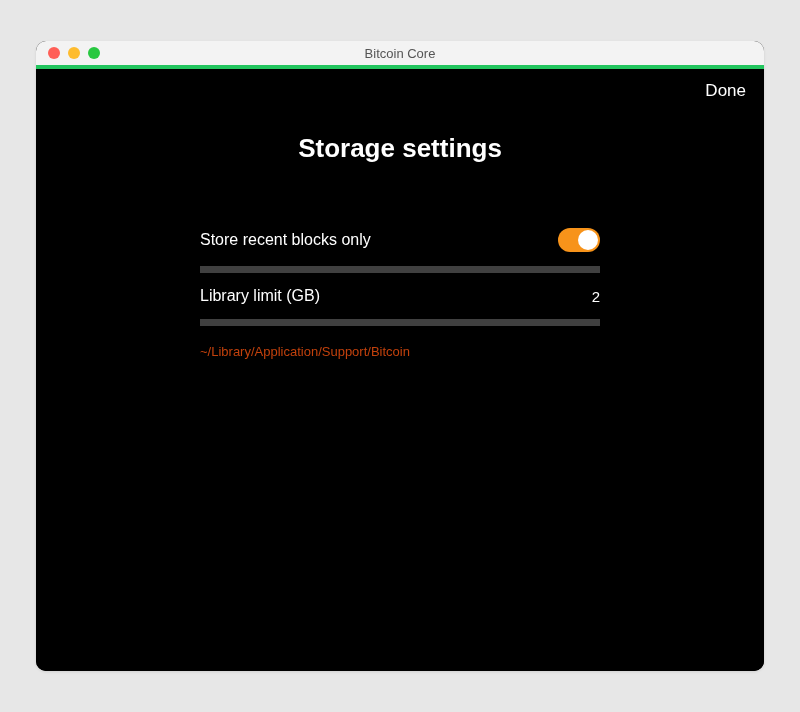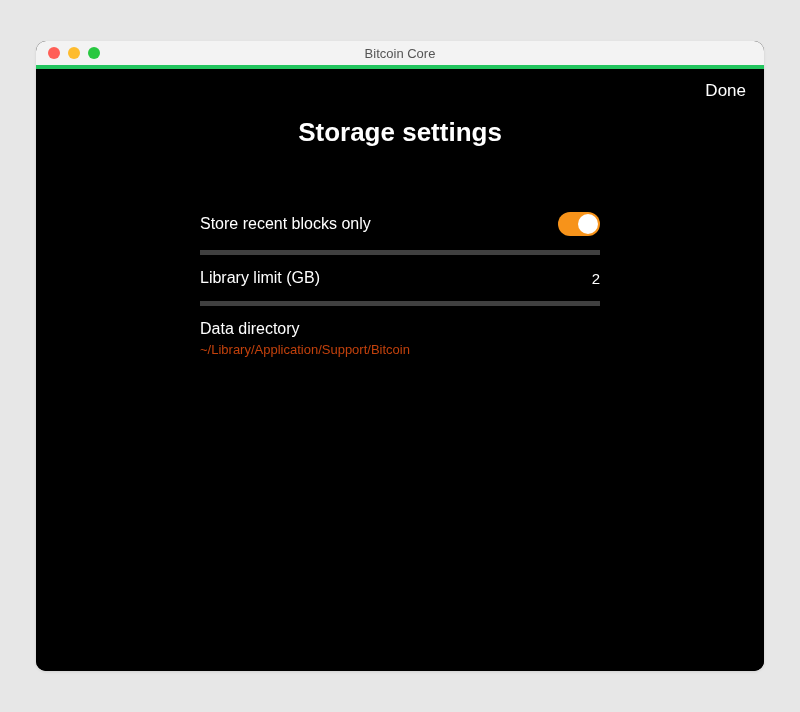--- a/index.html
+++ b/index.html
@@ -54,21 +54,21 @@
       text-align: center;
       font-size: 13px;
       color: #555;
       pointer-events: none;
     }
     .content {
       flex: 1;
       background: #000;
       color: #fff;
       position: relative;
-      padding: 0;
+      padding: 16px;
     }
     .done-button {
       position: absolute;
       top: 12px;
       right: 18px;
       font-size: 17px;
       color: #fff;
       cursor: pointer;
       background: none;
       border: none;
@@ -83,21 +83,21 @@
     }
     .settings-list {
       width: 400px;
       margin: 20px auto 0;
     }
     .setting-row {
       display: flex;
       justify-content: space-between;
       align-items: center;
       padding: 14px 0;
-      border-bottom: 5px solid #404040;
+      border-bottom: 7px solid #404040;
     }
     .setting-row:last-child {
       border-bottom: none;
     }
     .setting-label {
       font-size: 16px;
       color: #fff;
       font-weight: 400;
     }
     .setting-value {
@@ -158,20 +158,19 @@
         </div>
       </div>
 
       <div class="setting-row">
         <span class="setting-label">Library limit (GB)</span>
         <span class="setting-value">2</span>
       </div>
 
       <div class="setting-row">
         <div class="setting-col">
-          <span class="setting-label">Data directory</span>
           <span class="setting-sub">~/Library/Application/Support/Bitcoin</span>
         </div>
       </div>
 
     </div>
   </div>
 </div>
 
 </body></html>

